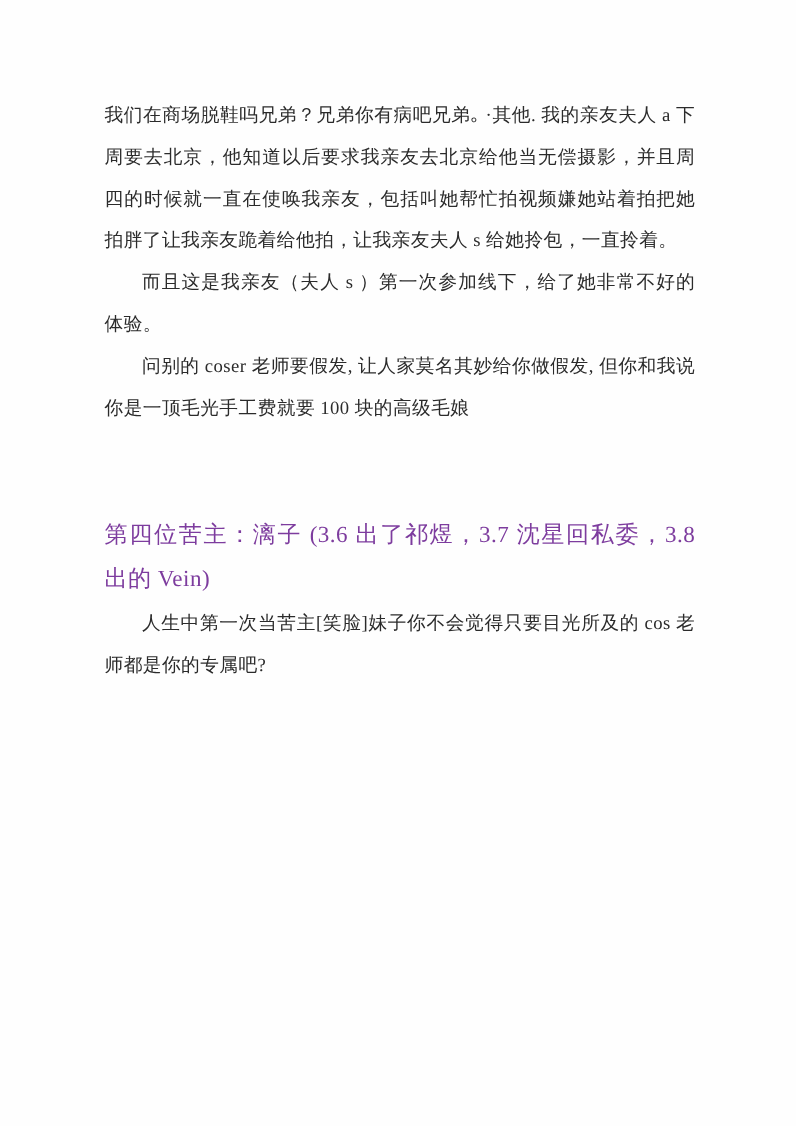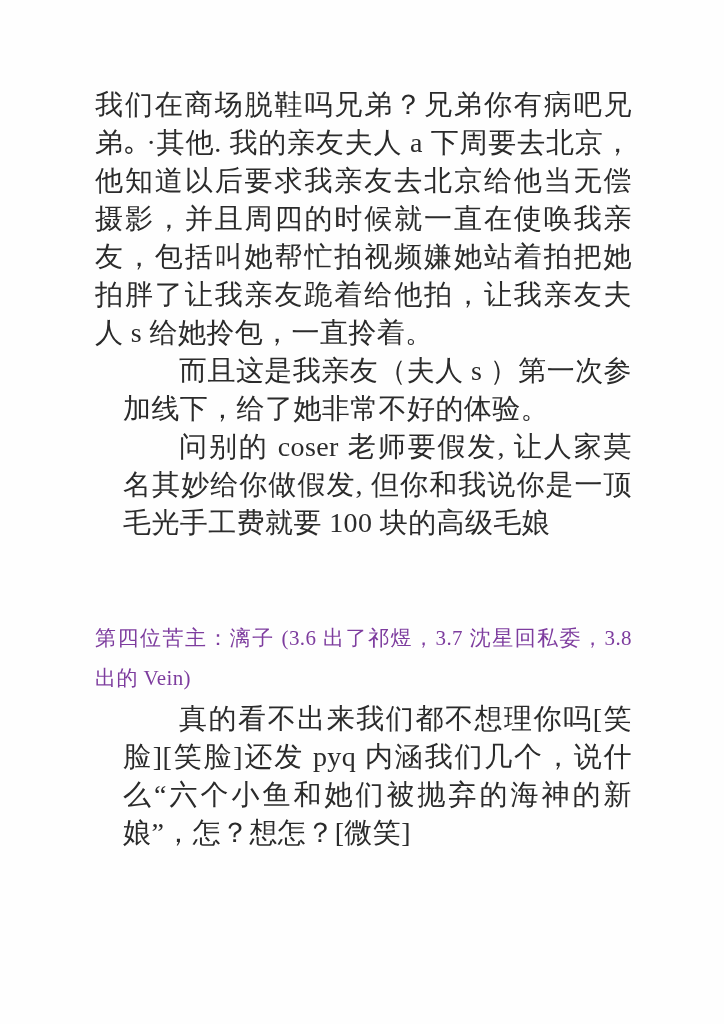--- a/index.html
+++ b/index.html
@@ -16,30 +16,29 @@
     font-family: "Liberation Serif", "DejaVu Serif", serif;
   }
   .content {
     position: absolute;
     top: 86px;
     left: 95px;
     width: 537px;
   }
   .para {
     margin: 0;
-    font-size: 28px;
+    font-size: 17px;
     line-height: 38px;
     letter-spacing: 0.4px;
     color: #2b2b2b;
     text-align: justify;
     word-break: break-all;
   }
   .para.indent {
     text-indent: 2em;
-    margin-left: 28px;
   }
   .heading {
     margin: 76px 0 2px 0;
     font-size: 21px;
     line-height: 40px;
     letter-spacing: 0.4px;
     color: #7d3c9e;
     text-align: justify;
     word-break: break-all;
     font-family: Liberation Serif, serif;
@@ -47,15 +46,15 @@
 </style>
 </head>
 <body>
 
 <div class="page">
   <div class="content">
     <p class="para">我们在商场脱鞋吗兄弟？兄弟你有病吧兄弟｡ ·其他. 我的亲友夫人 a 下周要去北京，他知道以后要求我亲友去北京给他当无偿摄影，并且周四的时候就一直在使唤我亲友，包括叫她帮忙拍视频嫌她站着拍把她拍胖了让我亲友跪着给他拍，让我亲友夫人 s 给她拎包，一直拎着。</p>
     <p class="para indent">而且这是我亲友（夫人 s ）第一次参加线下，给了她非常不好的体验。</p>
     <p class="para indent">问别的 coser 老师要假发, 让人家莫名其妙给你做假发, 但你和我说你是一顶毛光手工费就要 100 块的高级毛娘</p>
     <p class="heading">第四位苦主：漓子 (3.6 出了祁煜，3.7 沈星回私委，3.8 出的 Vein)</p>
-    <p class="para indent">真的看不出来我们都不想理你吗[笑脸][笑脸]还发 pyq 内涵我们几个，说什么“六个小鱼和她们被抛弃的海神的新娘”，怎？想怎？[微笑]</p>
+    <p class="para indent">人生中第一次当苦主[笑脸]妹子你不会觉得只要目光所及的 cos 老师都是你的专属吧?</p>
   </div>
 </div>
 
 </body></html>

